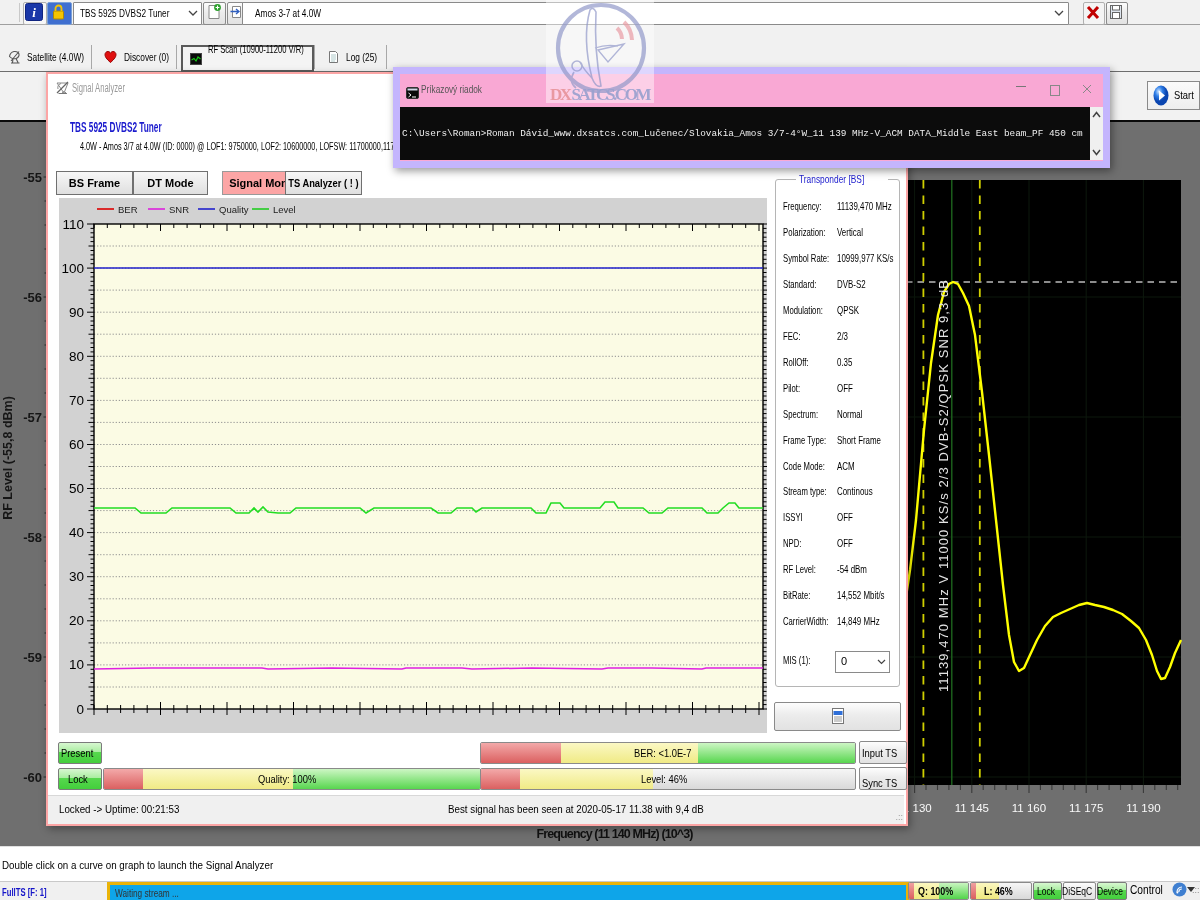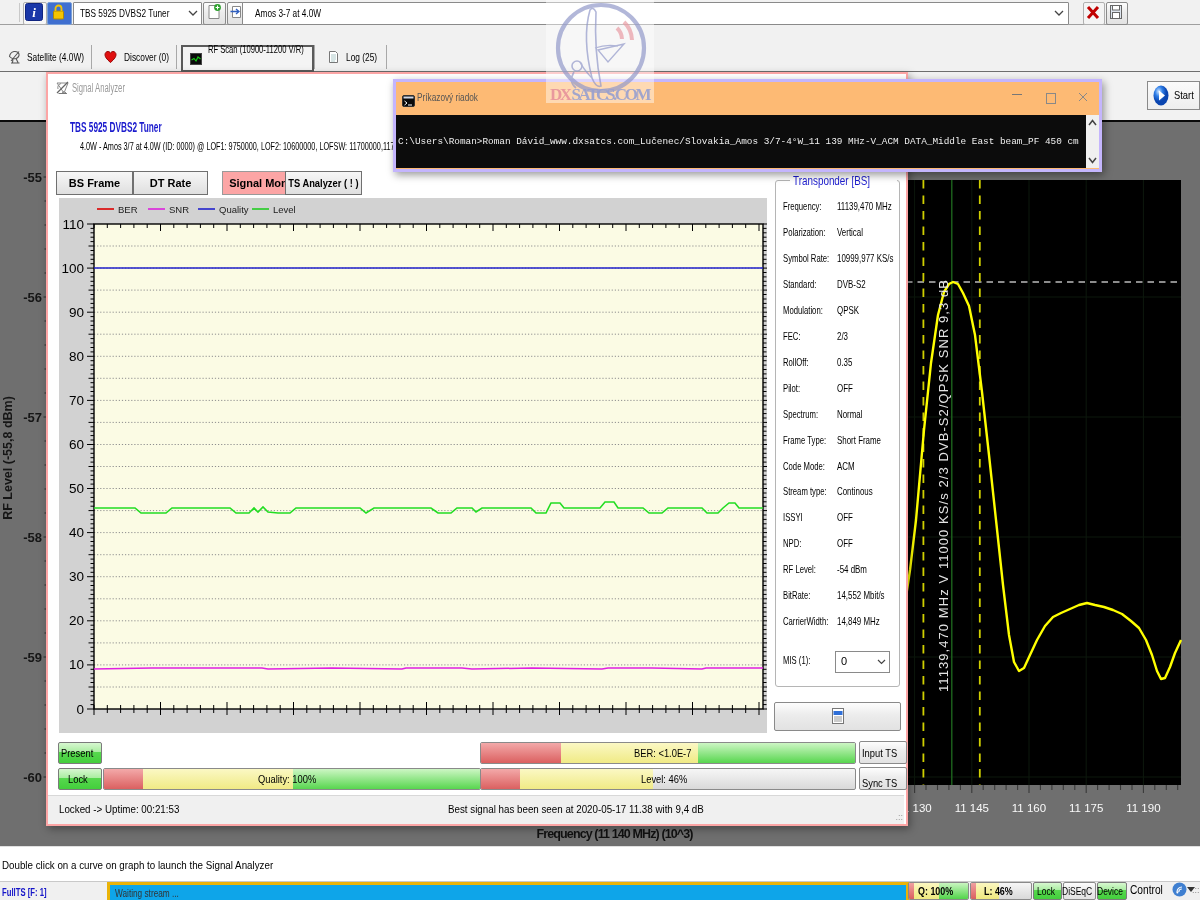--- a/index.html
+++ b/index.html
@@ -199,21 +199,21 @@
         <path d="M13 2 L2 13" stroke="#666" stroke-width="1.2"></path>
         <path d="M3 9 Q2 5 6 3.5 M7 13.5 l1.5-2.5 M10 12 l2 2" stroke="#888" stroke-width="1" fill="none"></path>
         <path d="M3.5 13.5 h8" stroke="#777" stroke-width="1"></path>
       </svg></div>
  <div class="abs" style="left:24px;top:7px;font-size:12px;color:#9a9a9a"><span class="sq" style="transform:scaleX(0.64)">Signal Analyzer</span></div>
 
  <div class="abs" style="left:22px;top:45px;font-size:14px;font-weight:bold;color:#1a1acd"><span class="sq" style="transform:scaleX(0.59)">TBS 5925 DVBS2 Tuner</span></div>
  <div class="abs" style="left:32px;top:66px;font-size:11px;color:#000"><span class="sq" style="transform:scaleX(0.66)">4.0W - Amos 3/7 at 4.0W (ID: 0000) @ LOF1: 9750000, LOF2: 10600000, LOFSW: 11700000,11700000</span></div>
 
  <div class="modebtn" style="left:8px;width:75px">BS Frame</div>
- <div class="modebtn" style="left:85px;width:73px">DT Rate</div>
+ <div class="modebtn" style="left:85px;width:73px">DT Mode</div>
  <div class="modebtn" style="left:174px;width:74px;background:#fca5a5;border-color:#9a9a9a">Signal Mon.</div>
  <div class="modebtn" style="left:237px;width:75px">
       <span class="sq85" style="transform-origin:50% 50%">TS Analyzer ( ! )</span>
     </div>
 
  <svg class="abs" style="left:11px;top:124px" width="708" height="535" viewBox="0 0 708 535">
       <rect x="0" y="0" width="708" height="535" fill="#d2d2d2"></rect>
       <rect x="35" y="26" width="669" height="485" fill="#fbfbe4"></rect>
       <line x1="35" y1="489.0" x2="704" y2="489.0" stroke="#8f8f8f" stroke-width="1" stroke-dasharray="1.2 1.9"></line>
       <line x1="35" y1="466.9" x2="704" y2="466.9" stroke="#8f8f8f" stroke-width="1" stroke-dasharray="1.2 1.9"></line>
@@ -258,21 +258,21 @@
       <line x1="139" y1="11" x2="156" y2="11" stroke="#2222cc" stroke-width="1.6"></line>
       <text x="160" y="14.5" font-size="9.5" fill="#222" transform="scale(1,1)">Quality</text>
       <line x1="193" y1="11" x2="210" y2="11" stroke="#22cc22" stroke-width="1.6"></line>
       <text x="214" y="14.5" font-size="9.5" fill="#222" transform="scale(1,1)">Level</text>
       <line x1="35" y1="70.1" x2="704" y2="70.1" stroke="#2222cc" stroke-width="1.5"></line>
       <polyline points="35,310 76,310 82,315 107,315 113,310 171,310 177,315 190,315 195,310 199,314 204,309 209,314 219,315 231,315 237,310 301,310 307,315 315,310 372,310 379,315 392,315 398,310 413,310 417,314 423,310 472,310 477,315 487,315 492,305 501,305 505,310 541,310 546,304 555,304 559,310 584,310 590,315 603,315 609,310 643,310 648,315 659,315 664,310 670,305 676,305 680,310 704,310" fill="none" stroke="#22dd22" stroke-width="1.6"></polyline>
       <polyline points="35,471 93,470 203,470 209,471 273,470 343,471 347,470 403,470 413,471 473,470 543,471 549,470 593,470 643,471 647,470 704,470" fill="none" stroke="#e020e0" stroke-width="1.5"></polyline>
     </svg>
 
  <fieldset class="abs" style="left:727px;top:99px;width:123px;height:512px;border:1px solid #b5b5b5;border-radius:3px;margin:0;padding:0">
-  <legend style="margin-left:14px;padding:0 3px;font-size:13px;color:#1a1acd"><span class="sq" style="transform-origin:0 50%">Transponder [BS]</span></legend>
+  <legend style="margin-left:20px;padding:0 3px;font-size:11px;color:#1a1acd"><span class="sq" style="transform-origin:0 50%">Transponder [BS]</span></legend>
  </fieldset>
  <div class="abs tlab" style="left:735px;top:126px">Frequency:</div>
     <div class="abs tval" style="left:789px;top:126px">11139,470 MHz</div>
     <div class="abs tlab" style="left:735px;top:152px">Polarization:</div>
     <div class="abs tval" style="left:789px;top:152px">Vertical</div>
     <div class="abs tlab" style="left:735px;top:178px">Symbol Rate:</div>
     <div class="abs tval" style="left:789px;top:178px">10999,977 KS/s</div>
     <div class="abs tlab" style="left:735px;top:204px">Standard:</div>
     <div class="abs tval" style="left:789px;top:204px">DVB-S2</div>
     <div class="abs tlab" style="left:735px;top:230px">Modulation:</div>
@@ -352,21 +352,21 @@
  <div class="abs btn3d" style="left:811px;top:693px;width:46px;height:21px;display:flex;align-items:flex-end;justify-content:center;font-size:11px">
       <span class="sq85">Sync TS</span>
     </div>
 
  <div class="abs" style="left:0;top:721px;width:856px;height:28px;background:#f0f0f0;border-top:1px solid #d8d8d8"></div>
  <div class="abs" style="left:11px;top:729px;font-size:11.5px;color:#000"><span class="sq85">Locked -&gt; Uptime: 00:21:53</span></div>
  <div class="abs" style="left:400px;top:729px;font-size:11.5px;color:#000"><span class="sq85">Best signal has been seen at 2020-05-17 11.38 with 9,4 dB</span></div>
  <div class="abs" style="right:3px;top:738px;font-size:9px;color:#999">.::</div>
 </div>
 
-<div class="abs" style="left:393px;top:79px;width:703px;height:87px;background:#fdba74;border:3px solid #c4b5fd;box-shadow:2px 3px 8px rgba(0,0,0,0.4)">
+<div class="abs" style="left:393px;top:67px;width:703px;height:87px;background:#f9a8d4;border:7px solid #c4b5fd;box-shadow:2px 3px 8px rgba(0,0,0,0.4)">
  <div class="abs" style="left:6px;top:11px"><svg width="13" height="12">
         <rect x="0.5" y="0.5" width="12" height="11" rx="1.5" fill="#0a0a0a" stroke="#333"></rect>
         <rect x="1.5" y="1.5" width="10" height="2" fill="#cfd8e8"></rect>
         <path d="M2.5 6 L5 8 L2.5 10 M6 10 h4" stroke="#fff" stroke-width="1"></path>
       </svg></div>
  <div class="abs" style="left:21px;top:9px;font-size:11px;color:#555"><span class="sq75">Príkazový riadok</span></div>
  <div class="abs" style="left:616px;top:12px;width:10px;height:1px;background:#777"></div>
  <div class="abs" style="left:650px;top:11px;width:8px;height:9px;border:1px solid #888"></div>
  <svg class="abs" style="left:682px;top:10px" width="10" height="10">
       <path d="M1 1 L9 9 M9 1 L1 9" stroke="#888" stroke-width="1"></path>

